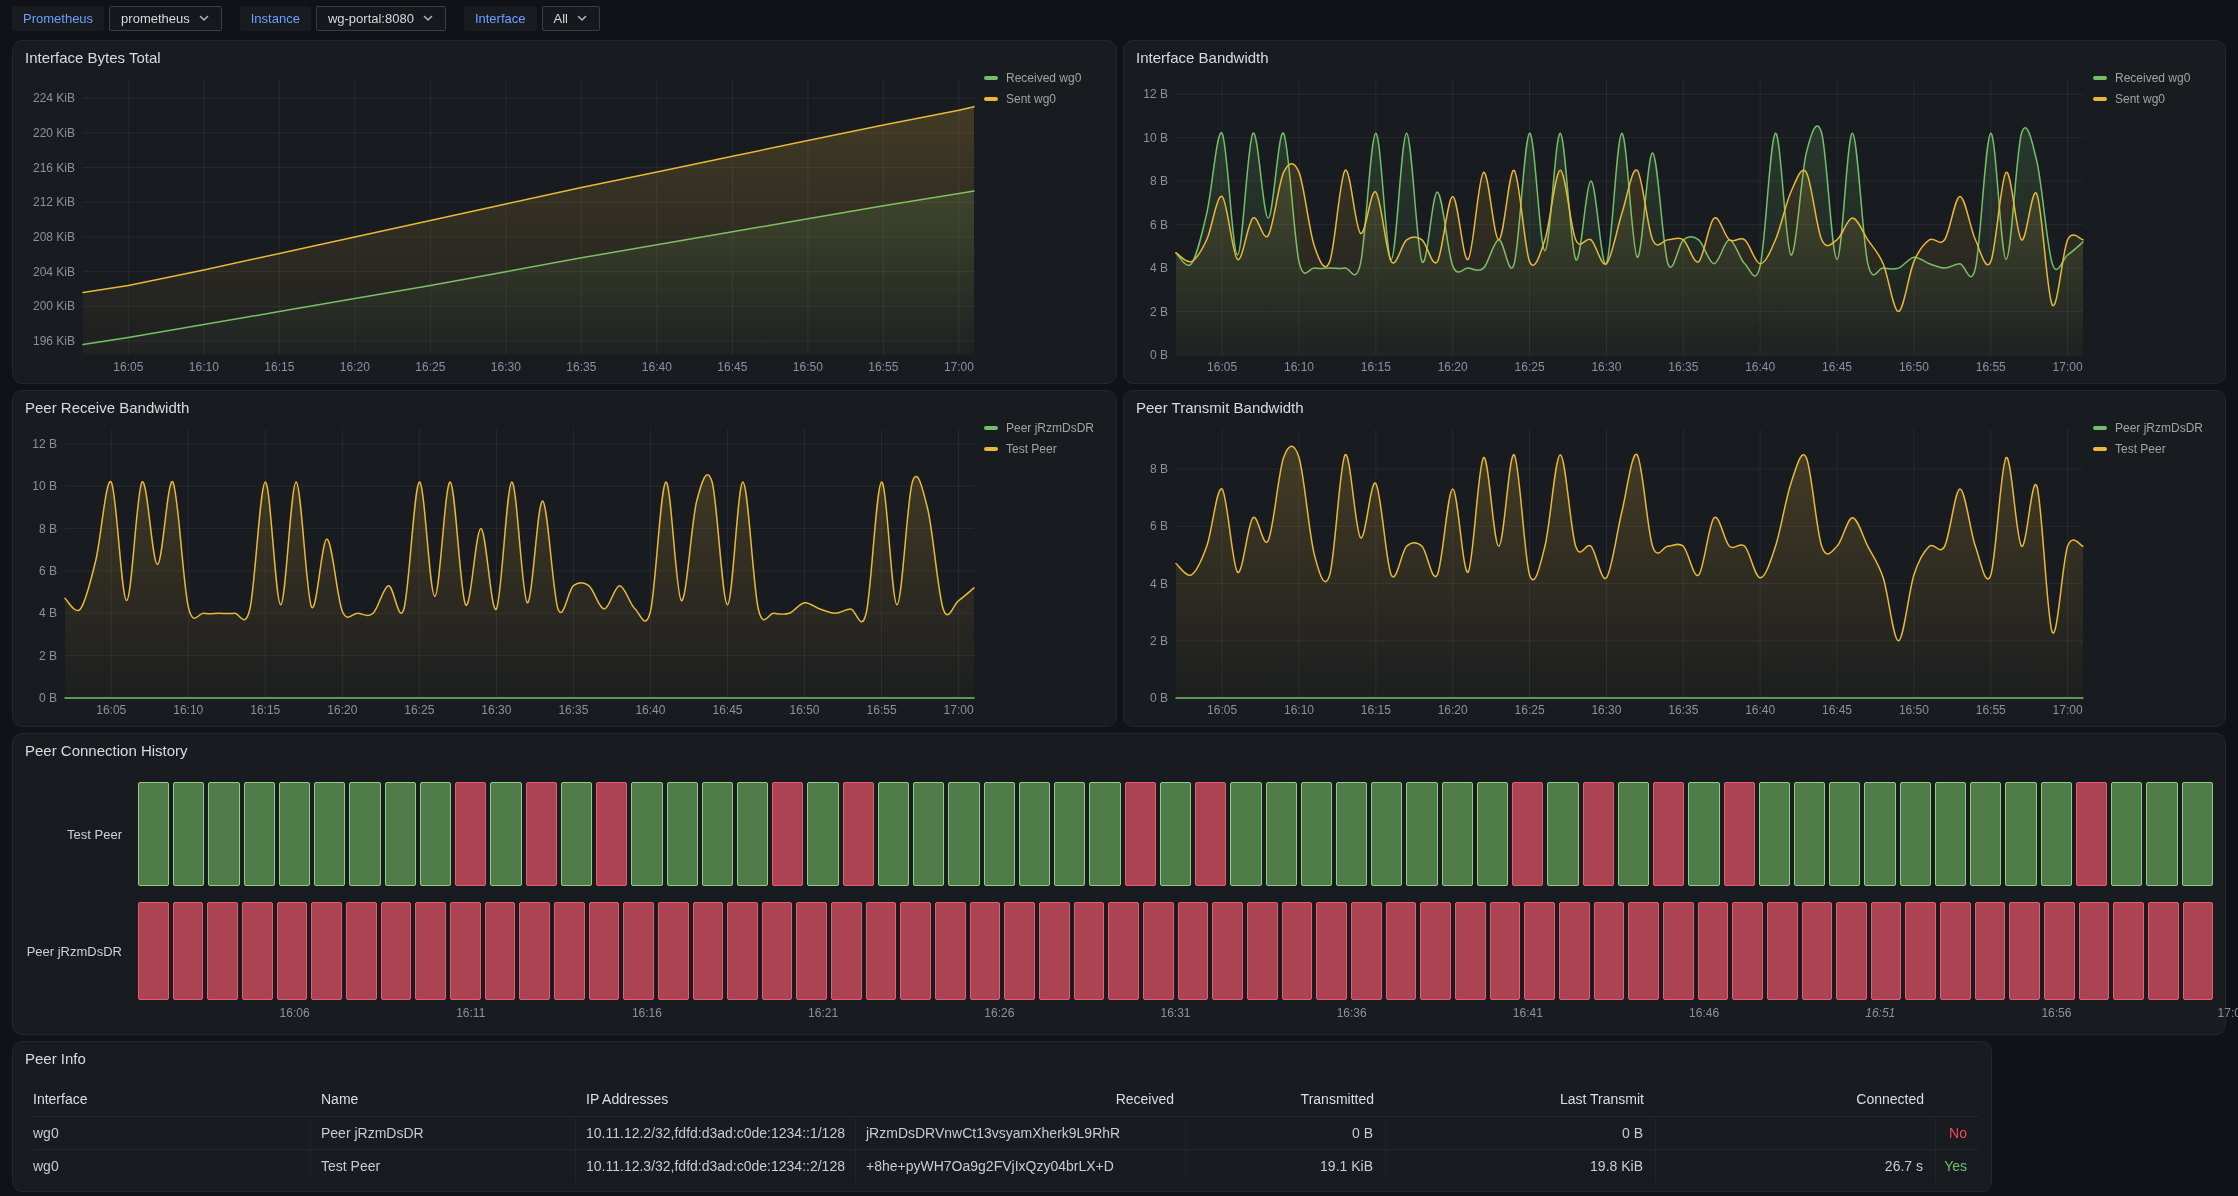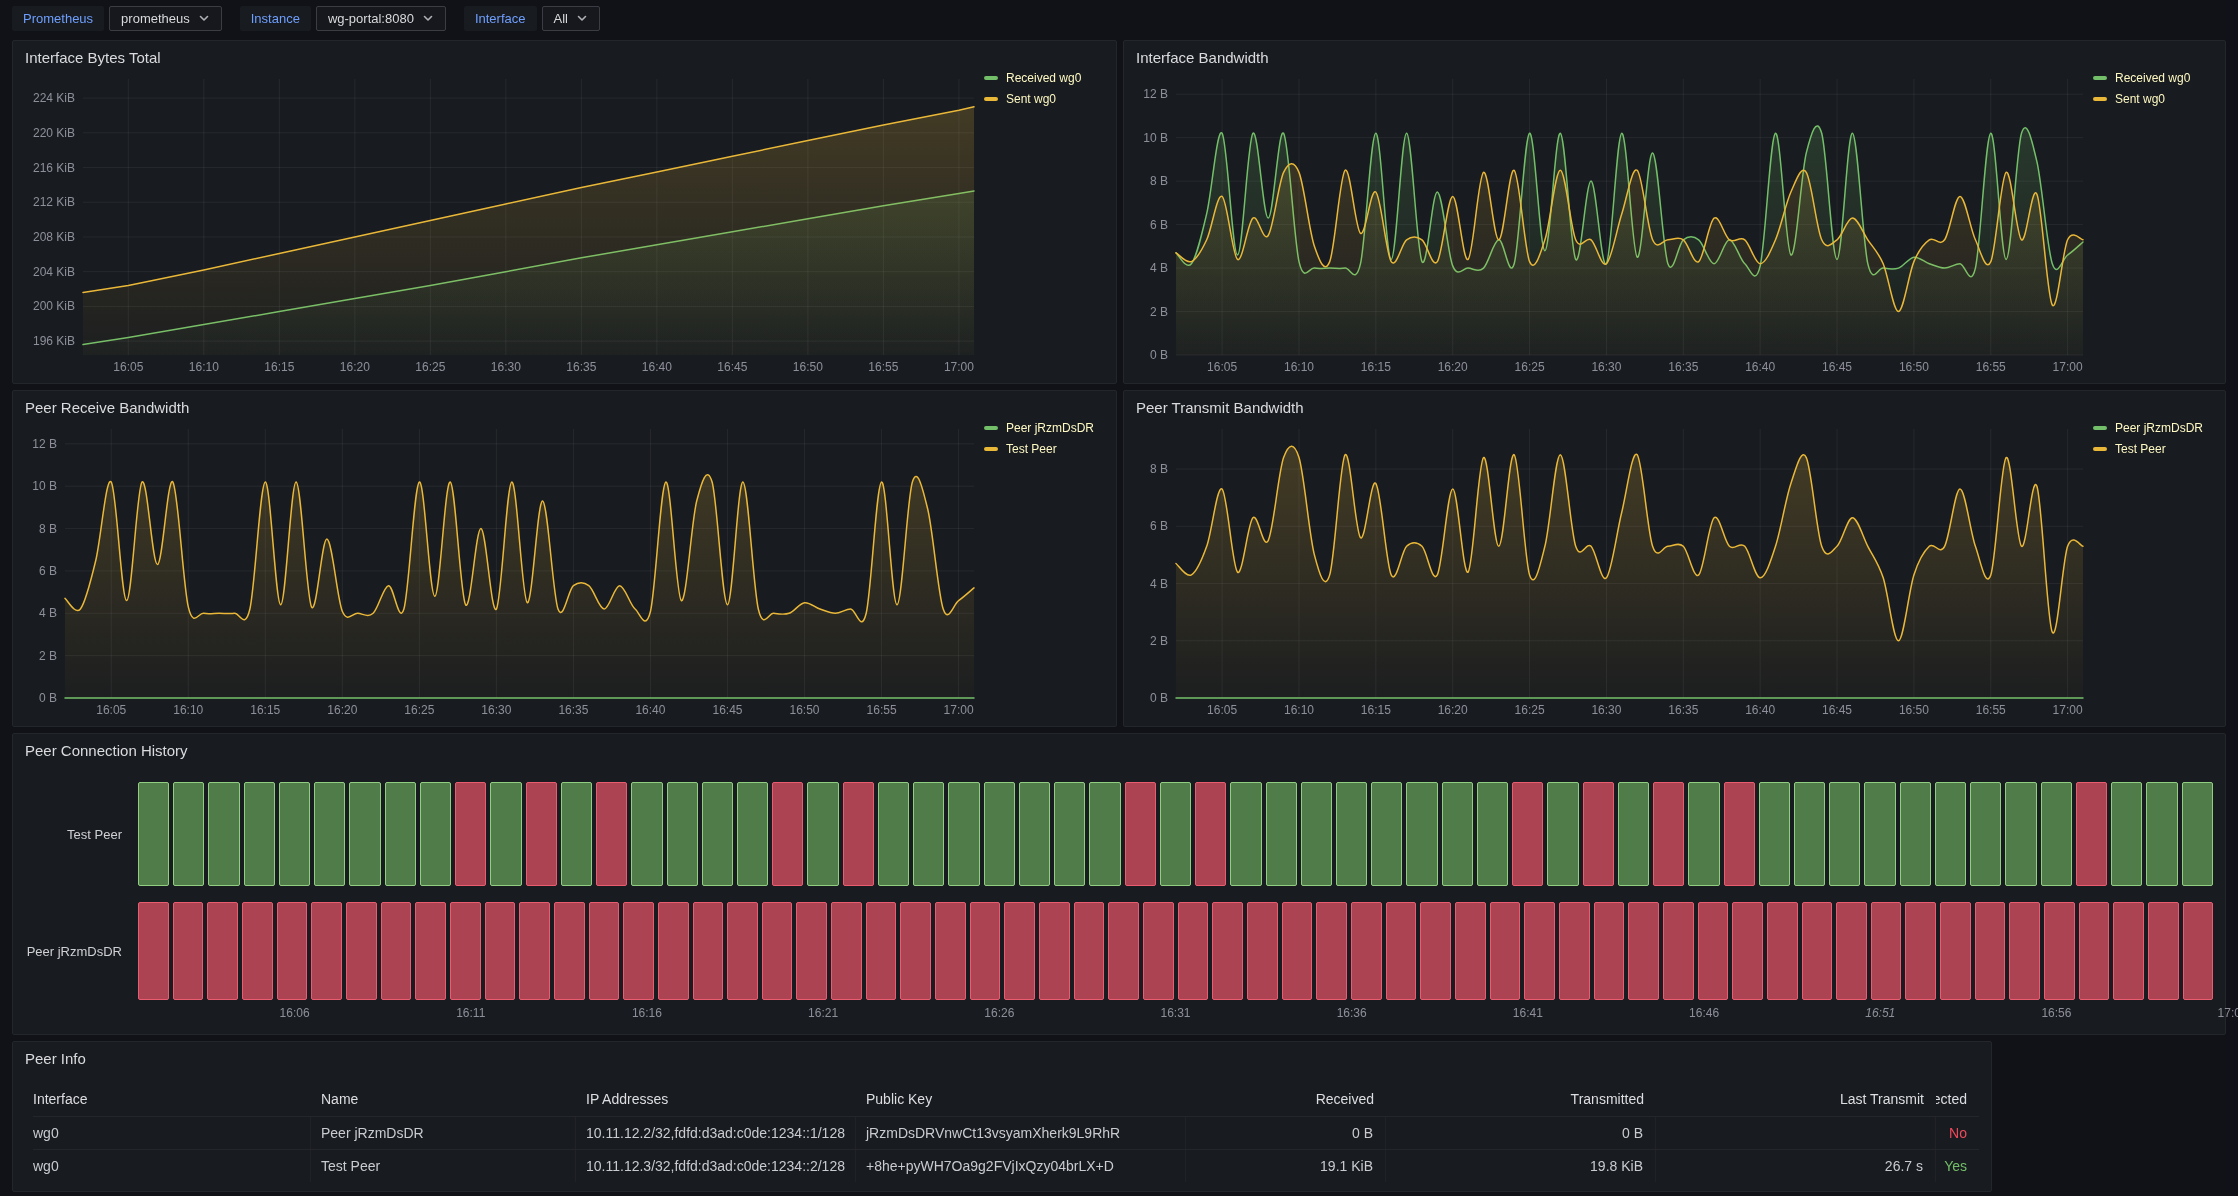--- a/index.html
+++ b/index.html
@@ -12,33 +12,33 @@
   }
   
   .topbar { position:absolute; top:0; left:0; right:0; height:36px;
     display:flex; align-items:center; padding:0 12px; gap:18px; }
   .var-group { display:flex; align-items:center; gap:5px; }
   .chip { height:25px; display:flex; align-items:center; border-radius:2px; font-size:13px; padding:0 11px; }
   .chip-label { background:#181b1f; color:#6e9fff; font-weight:500; }
   .chip-value { background:#16181d; color:#d8d9da; border:1px solid #3a3d44; gap:8px; cursor:pointer; }
   .caret { display:flex; align-items:center; color:#aeb0b5; }
   
-  .panel { position:absolute; background:#181b1f; border:1px solid #23262b; border-radius:2px; }
+  .panel { position:absolute; background:#181b1f; border:1px solid #23262b; border-radius:10px; }
   .p1 { left:12px;  top:40px;  width:1105px; height:344px; }
   .p2 { left:1123px;top:40px;  width:1103px; height:344px; }
   .p3 { left:12px;  top:390px; width:1105px; height:337px; }
   .p4 { left:1123px;top:390px; width:1103px; height:337px; }
   .p5 { left:12px;  top:733px; width:2214px; height:302px; }
   .p6 { left:12px;  top:1041px;width:1980px; height:151px; }
   .panel-title { position:absolute; top:8px; left:12px; font-size:15px; font-weight:500; color:#dadbde; cursor:pointer; }
   
   .chart-area { position:absolute; left:8px; right:136px; top:30px; bottom:6px; }
   .chart-area svg text { font-size:12px; fill:rgba(204,204,220,0.65); font-family:"Liberation Sans",sans-serif; }
   .legend { position:absolute; right:6px; top:30px; width:126px; display:flex; flex-direction:column; gap:7px;
-            font-size:12px; color:#fef9c3;text-align:center; }
+            font-size:12px; color:#a3a3a3;text-align:center; }
   .legend-item { display:flex; align-items:center; gap:8px; cursor:pointer; white-space:nowrap; }
   .legend-swatch { width:14px; height:4px; border-radius:2px; flex:none; }
   
   .timeline { position:absolute; left:10px; right:10px; top:48px; bottom:8px; }
   .tl-row { display:flex; }
   .tl-row0 { height:104px; margin-bottom:16px; }
   .tl-row1 { height:98px; }
   .tl-label { width:113px; padding-right:14px; display:flex; align-items:center; justify-content:flex-end;
               font-size:13px; color:#cfd0d4; }
   .tl-bars { flex:1; display:flex; }
@@ -515,21 +515,20 @@
     </div>
 </div>
 
 <div class="panel p6">
   <div class="panel-title">Peer Info</div>
   <div class="peer-table">
       <div class="pt-row pt-head">
         <div class="pt-cell left">Interface</div>
         <div class="pt-cell left">Name</div>
         <div class="pt-cell left">IP Addresses</div>
-        <div class="pt-cell left">Public Key</div>
         <div class="pt-cell right">Received</div>
         <div class="pt-cell right">Transmitted</div>
         <div class="pt-cell right">Last Transmit</div>
         <div class="pt-cell right">Connected</div>
       </div>
       <div class="pt-row pt-data">
         <div class="pt-cell left">wg0</div>
         <div class="pt-cell left">Peer jRzmDsDR</div>
         <div class="pt-cell left">10.11.12.2/32,fdfd:d3ad:c0de:1234::1/128</div>
         <div class="pt-cell left">jRzmDsDRVnwCt13vsyamXherk9L9RhR</div>

